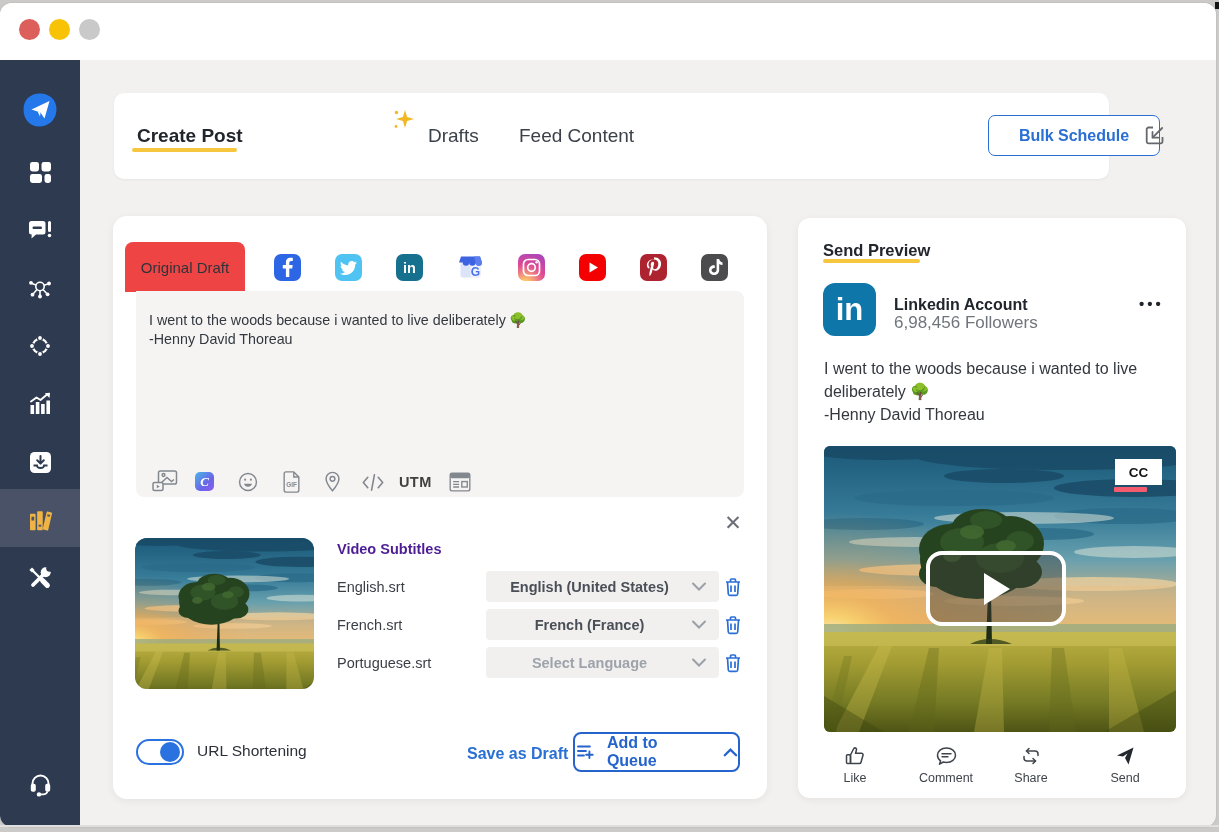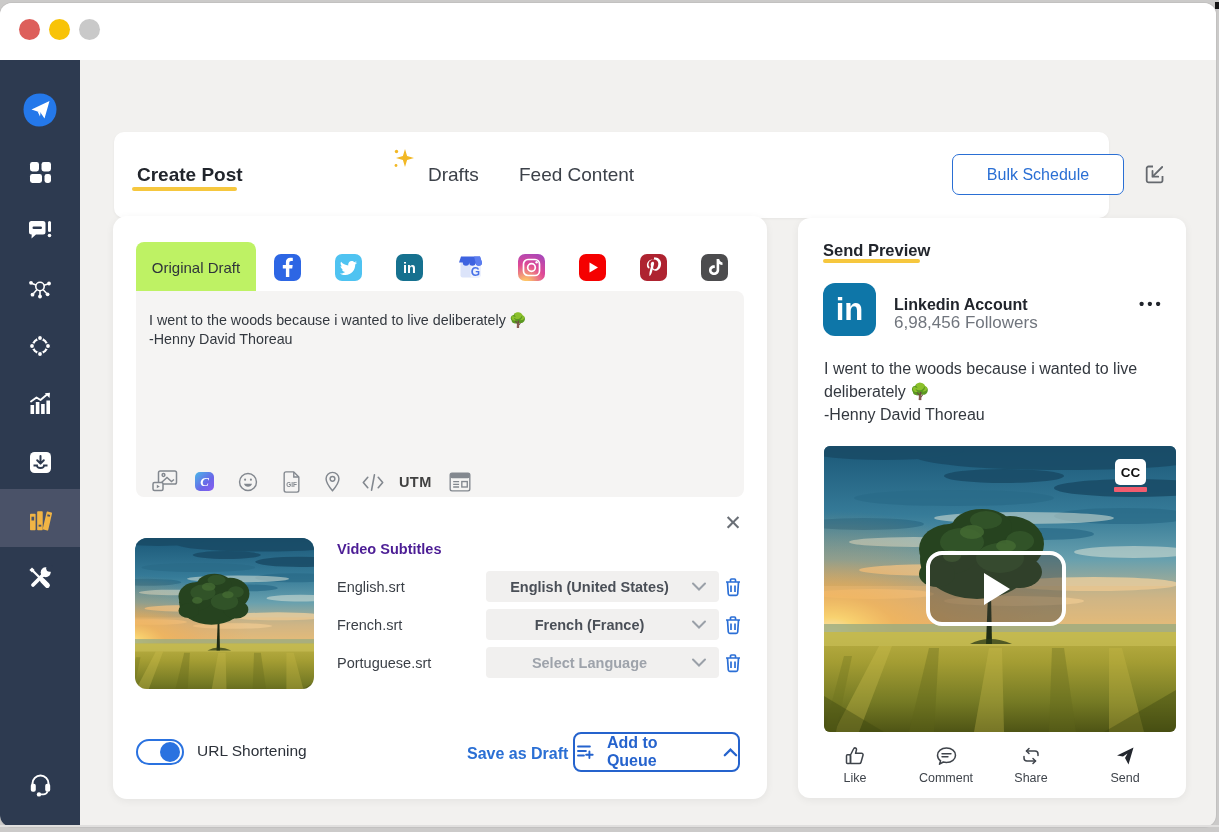--- a/index.html
+++ b/index.html
@@ -10,29 +10,29 @@
     box-shadow:0 0 0 1px #c2c1c0; }
   .topbar { position:absolute; left:0; top:0; width:100%; height:57px; background:#ffffff; }
   .dot { position:absolute; top:16px; width:21px; height:21px; border-radius:50%; }
   .d1 { left:19px; background:#dd5f5b; }
   .d2 { left:49px; background:#f8c307; }
   .d3 { left:79px; background:#c9c9c9; }
   .sidebar { position:absolute; left:0; top:57px; width:80px; bottom:0; background:#2d3a50; }
   .si { position:absolute; left:0; width:80px; height:58px; display:flex; align-items:center; justify-content:center; }
   .active-item { position:absolute; left:0; top:429px; width:80px; height:58px; background:#4a5268; }
   .topcard { position:absolute; left:114px; top:90px; width:995px; height:86px; background:#fff;
-    border-radius:10px; box-shadow:0 1px 3px rgba(0,0,0,0.05);margin-top:39px; }
+    border-radius:10px; box-shadow:0 1px 3px rgba(0,0,0,0.05); }
   .tab { position:absolute; top:0; height:86px; display:flex; align-items:center; font-size:19px; color:#3c4149; }
   .tab.bold { font-weight:bold; color:#21252c; }
   .tab-underline { position:absolute; left:18px; top:55px; width:105px; height:4px; background:#f6c73e; border-radius:2px; }
-  .bulkbtn { position:absolute; left:838px; top:22px; width:172px; height:41px; border:1.5px solid #2a6fd4;
-    border-radius:7px; color:#2a6fd4; font-weight:normal; font-size:16px; display:flex; align-items:center; justify-content:center; background:#fff; }
+  .bulkbtn { position:absolute; left:874px; top:22px; width:172px; height:41px; border:1.5px solid #2a6fd4;
+    border-radius:7px; color:#2a6fd4; font-weight:bold; font-size:16px; display:flex; align-items:center; justify-content:center; background:#fff; }
   .leftcard { position:absolute; left:113px; top:213px; width:654px; height:583px; background:#fff;
     border-radius:14px; box-shadow:0 2px 8px rgba(0,0,0,0.06); }
-  .odtab { position:absolute; left:23px; top:26px; width:120px; height:50px; background:#bef264;
+  .odtab { position:absolute; left:12px; top:26px; width:120px; height:50px; background:#ef4444;
     border-radius:8px 8px 0 0; display:flex; align-items:center; justify-content:center;
     font-size:15px; color:#2f343b; }
   .txtarea { position:absolute; left:23px; top:75px; width:608px; height:206px; background:#f5f4f3;
     border-radius:0 8px 8px 8px; }
   .draft-text { position:absolute; left:13px; top:20px; font-size:14.3px; color:#33383f; line-height:19px; }
   .socialrow { position:absolute; left:161px; top:38px; height:27px; display:flex; gap:34px; }
   .sic { width:27px; height:27px; border-radius:7px; position:relative; overflow:hidden; }
   .toolbar { position:absolute; left:14px; top:179px; height:24px; }
   .closex { position:absolute; left:610px; top:297px; width:20px; height:20px; color:#6a6f76; font-size:21px; line-height:20px; text-align:center; }
   .subs-title { position:absolute; left:224px; top:325px; font-size:14.5px; font-weight:bold; color:#4c1d95; }
@@ -52,21 +52,21 @@
     border-radius:12px; box-shadow:0 2px 8px rgba(0,0,0,0.06); }
   .pp-title { position:absolute; left:25px; top:23px; font-size:16.5px; font-weight:bold; color:#21252c; }
   .pp-underline { position:absolute; left:25px; top:41px; width:97px; height:3.5px; background:#f6c73e; border-radius:2px; }
   .avatar { position:absolute; left:25px; top:65px; width:53px; height:53px; border-radius:12px; background:#0e76a8;
     color:#fff; font-weight:bold; font-size:31px; display:flex; align-items:center; justify-content:center; }
   .acct-name { position:absolute; left:96px; top:78px; font-size:16px; font-weight:bold; color:#21252c; }
   .acct-foll { position:absolute; left:96px; top:95px; font-size:17px; color:#70757d; }
   .dots3 { position:absolute; left:341px; top:77px; font-size:15px; font-weight:bold; color:#21252c; letter-spacing:3px; }
   .pp-text { position:absolute; left:26px; top:139px; font-size:16px; color:#33383f; line-height:23px; width:330px; }
   .video { position:absolute; left:26px; top:228px; width:352px; height:286px; border-radius:6px; overflow:hidden; }
-  .ccbadge { position:absolute; left:291px; top:13px; width:31px; height:26px; background:#fff; border-radius:5px;
+  .ccbadge { position:absolute; left:291px; top:13px; width:47px; height:26px; background:#fff; border-radius:0;
     font-size:13.5px; font-weight:bold; color:#111; display:flex; align-items:center; justify-content:center; z-index:3; }
   .ccbar { position:absolute; left:290px; top:41px; width:33px; height:5px; background:#f25c6e; border-radius:1px; z-index:3; }
   .playbtn { position:absolute; left:102px; top:105px; width:140px; height:75px; border:4px solid #fff; border-radius:16px;
     background:rgba(62,62,58,0.42); display:flex; align-items:center; justify-content:center; z-index:3; }
   .act { position:absolute; top:527px; width:90px; display:flex; flex-direction:column; align-items:center; gap:4px; color:#3f444b; font-size:12.5px; transform:translateX(-50%); }
   .bottomline { position:absolute; left:0; top:825px; width:1219px; height:2px; background:#e0dfde; }
   .blackcorner { position:absolute; right:0; top:2px; width:4px; height:7px; background:#151515; }
 </style>
 </head>
 <body>

